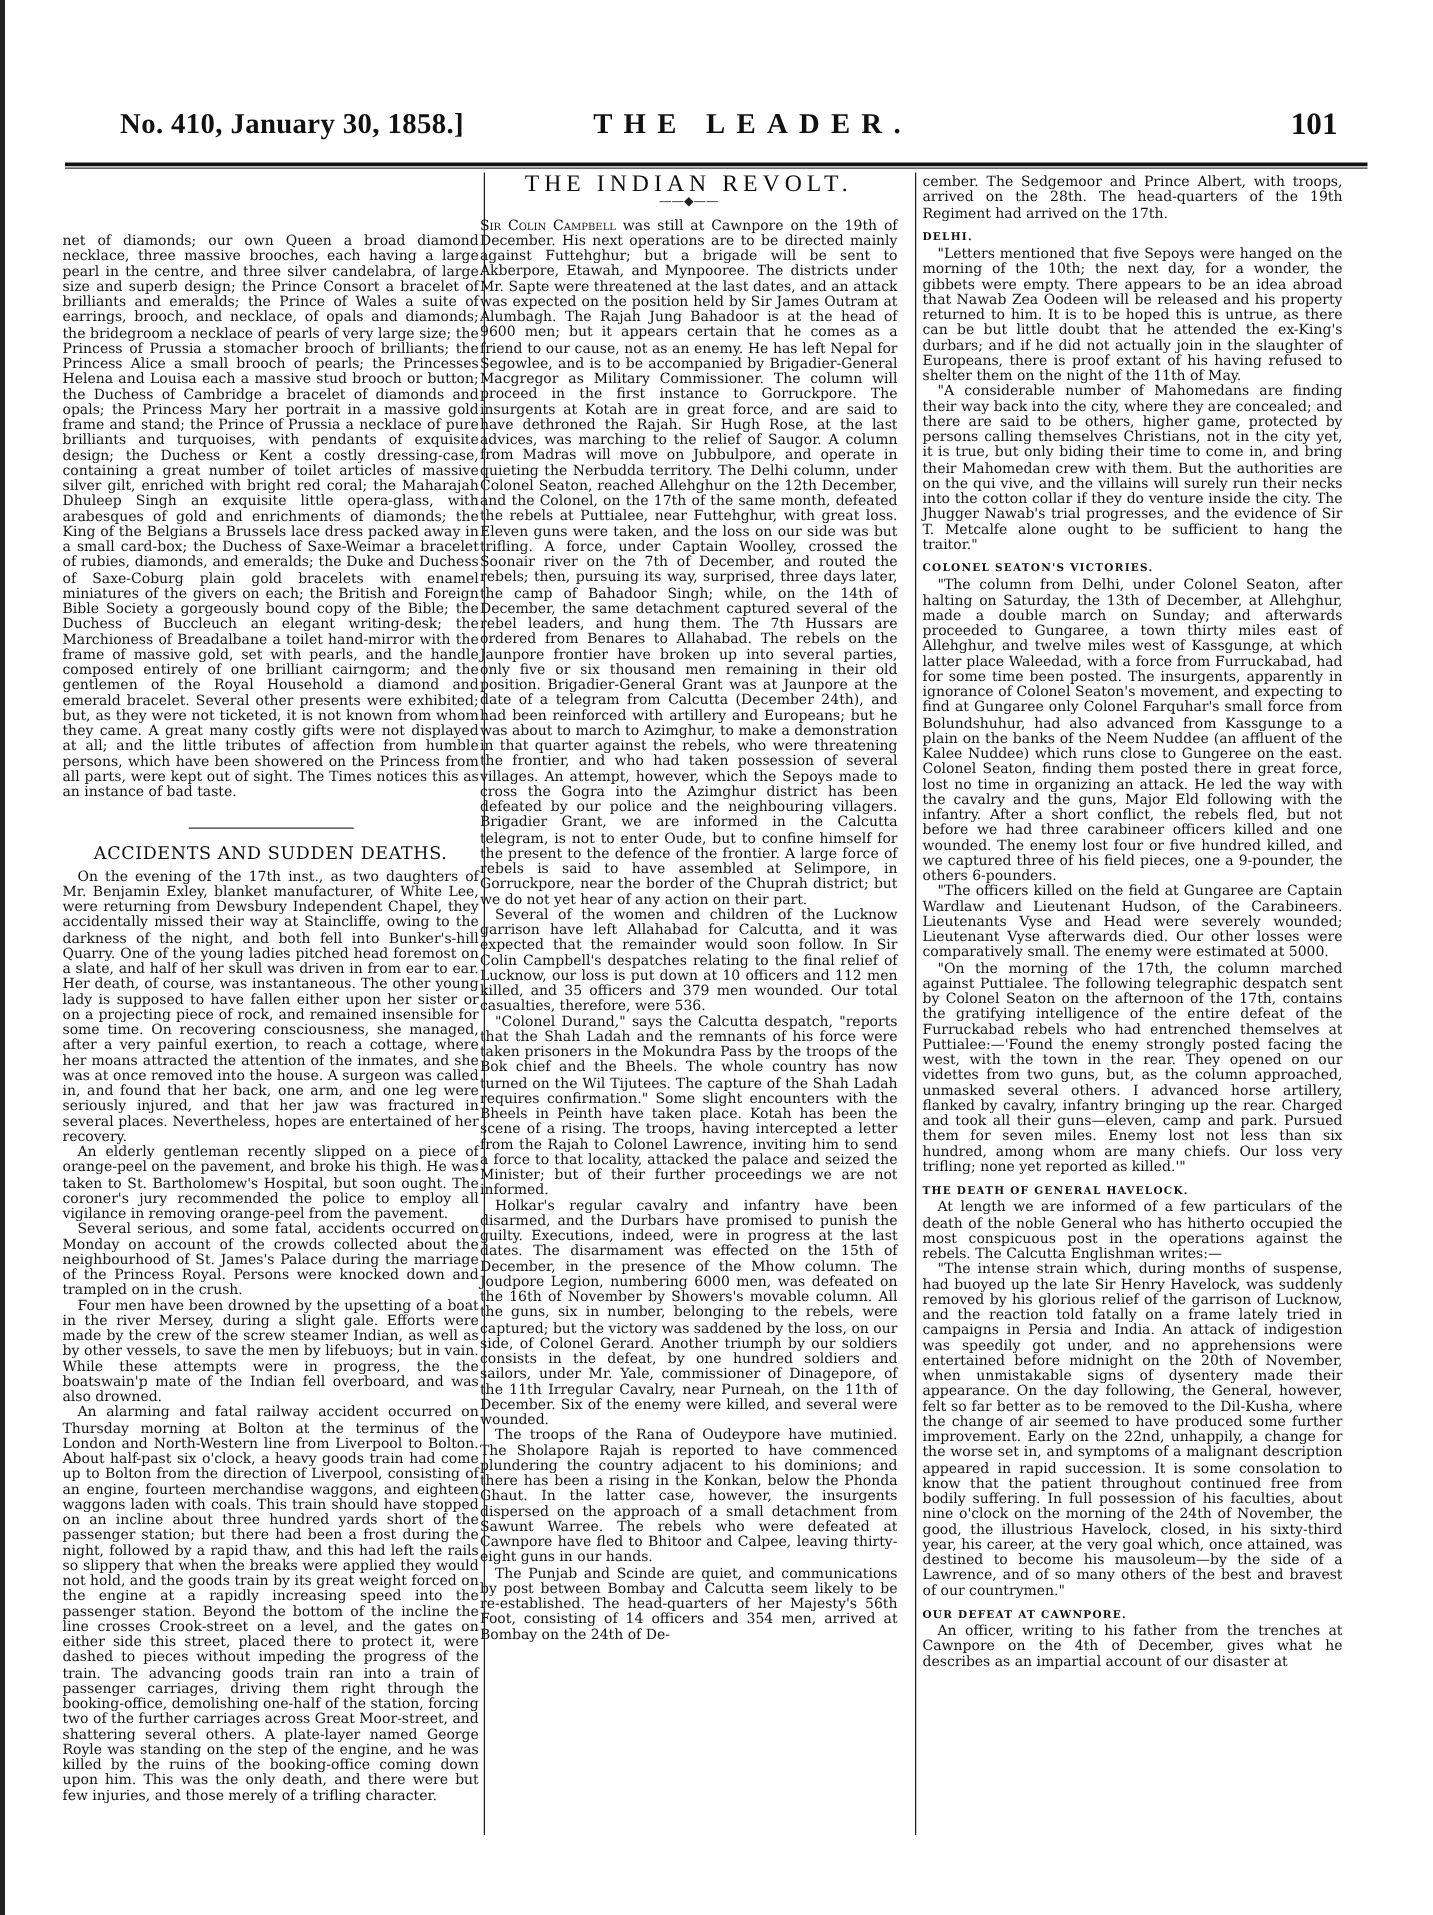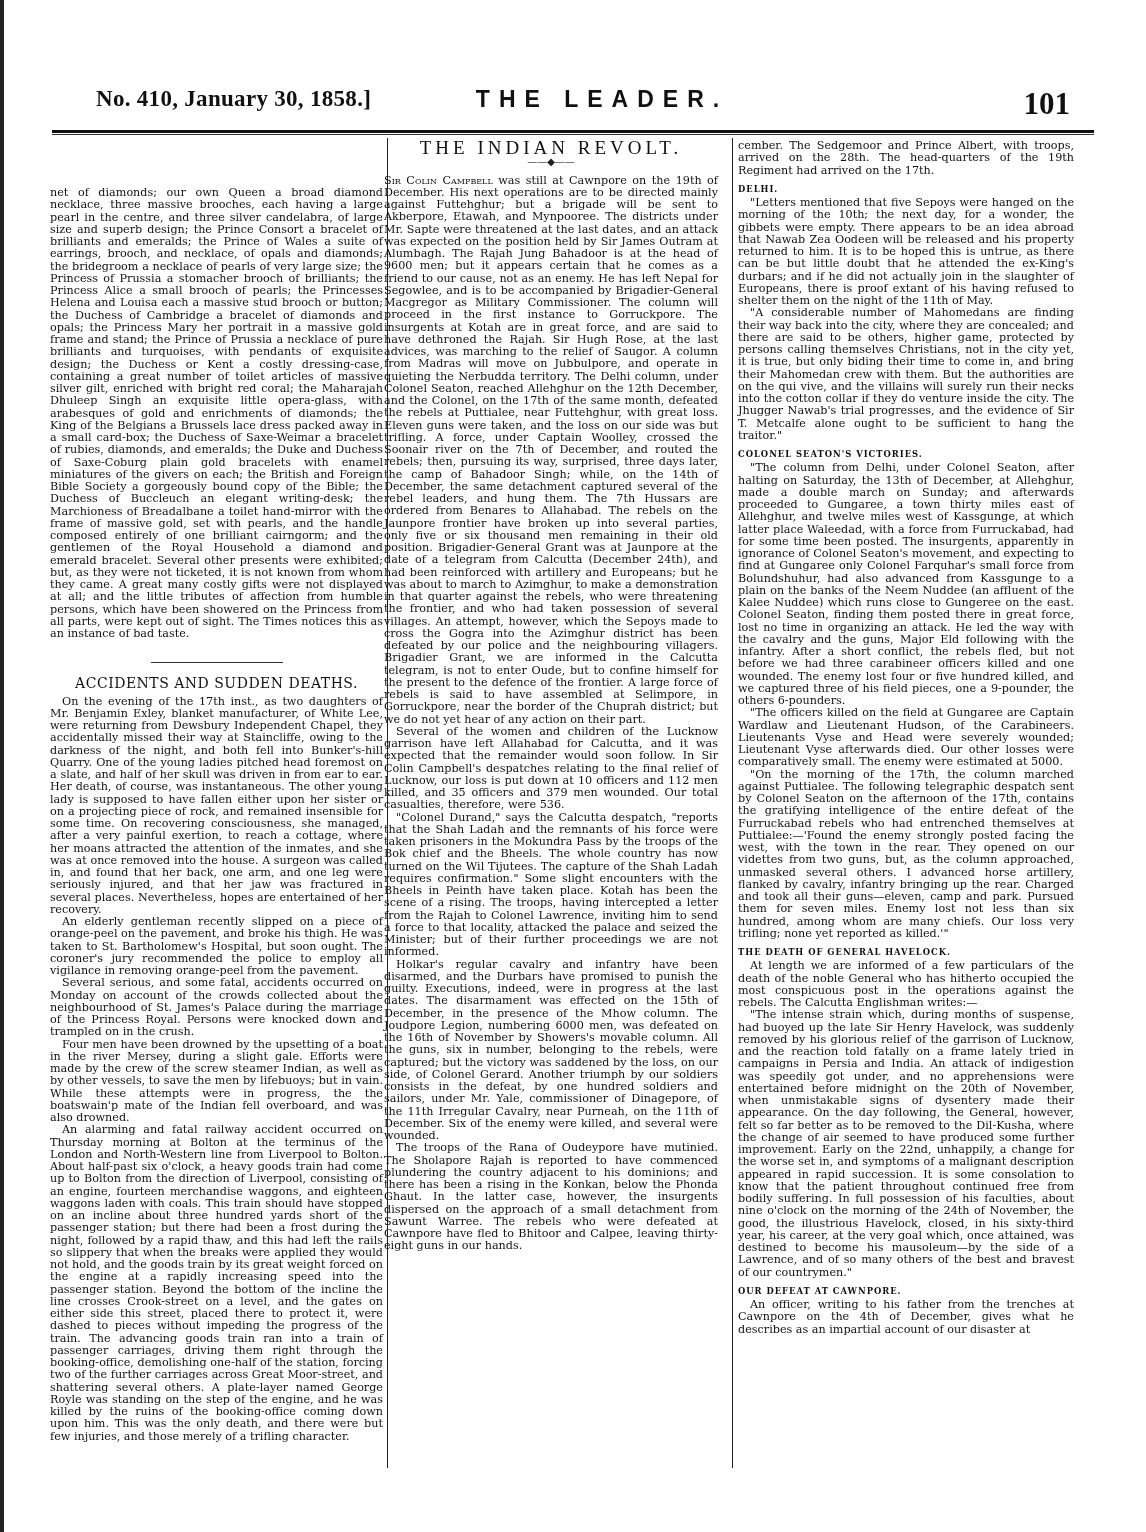--- a/index.html
+++ b/index.html
@@ -1,22 +1,22 @@
 <!DOCTYPE html>
 <html><head>
 <meta charset="utf-8">
 <style>
   html, body { margin: 0; padding: 0; background: #ffffff; }
   body { width: 1146px; height: 1532px; position: relative; overflow: hidden;
          font-family: "DejaVu Serif", "Liberation Serif", serif; color: #111; }
   .left-edge { position: absolute; left: 0; top: 0; width: 4px; height: 1532px; background: #222; }
   .masthead { position: absolute; left: 72px; top: 86px; width: 1038px; height: 30px; }
   .mh-left { position: absolute; left: 0; top: 0; font-family: "Liberation Serif", serif; font-weight: bold; font-size: 23px; letter-spacing: 0.3px; margin-left: 24px; }
-  .mh-center { position: absolute; left: 350px; top: 0; width: 360px; text-align: center; font-family: Liberation Sans, sans-serif; font-weight: bold; font-size: 23px; letter-spacing: 9px; }
-  .mh-right { position: absolute; right: 40px; top: 0; font-family: "Liberation Serif", serif; font-weight: bold; font-size: 31px; }
+  .mh-center { position: absolute; left: 350px; top: 0; width: 360px; text-align: center; font-family: Liberation Serif, serif; font-weight: bold; font-size: 23px; letter-spacing: 9px; }
+  .mh-right { position: absolute; right: 40px; top: 0; font-family: "Liberation Serif", serif; font-weight: bold; font-size: 25px; }
   .rule-thick { position: absolute; left: 52px; top: 130px; width: 1042px; height: 3px; background: #111; }
   .rule-thin { position: absolute; left: 52px; top: 134px; width: 1042px; height: 1px; background: #333; }
   .col { position: absolute; top: 140px; font-size: 11.2px; line-height: 12.25px; text-align: justify; }
   .col1 { left: 50px; width: 333px; margin-top: 47px; }
   .col2 { left: 384px; width: 334px; }
   .col3 { left: 738px; width: 336px; }
   .vline { position: absolute; width: 1px; background: #222; }
   .v1 { left: 387px; top: 138px; height: 1330px; }
   .v2 { left: 732px; top: 138px; height: 1330px; }
   p { margin: 0; text-indent: 12px; }
@@ -56,20 +56,21 @@
 </div>
 
 <div class="col col2">
   <div class="headline">THE INDIAN REVOLT.</div>
   <div class="ornament">——◆——</div>
   <p class="noindent"><span class="smallcaps">Sir Colin Campbell</span><span> was still at Cawnpore on the 19th of December. His next operations are to be directed mainly against Futtehghur; but a brigade will be sent to Akberpore, Etawah, and Mynpooree. The districts under Mr. Sapte were threatened at the last dates, and an attack was expected on the position held by Sir James Outram at Alumbagh. The Rajah Jung Bahadoor is at the head of 9600 men; but it appears certain that he comes as a friend to our cause, not as an enemy. He has left Nepal for Segowlee, and is to be accompanied by Brigadier-General Macgregor as Military Commissioner. The column will proceed in the first instance to Gorruckpore. The insurgents at Kotah are in great force, and are said to have dethroned the Rajah. Sir Hugh Rose, at the last advices, was marching to the relief of Saugor. A column from Madras will move on Jubbulpore, and operate in quieting the Nerbudda territory. The Delhi column, under Colonel Seaton, reached Allehghur on the 12th December, and the Colonel, on the 17th of the same month, defeated the rebels at Puttialee, near Futtehghur, with great loss. Eleven guns were taken, and the loss on our side was but trifling. A force, under Captain Woolley, crossed the Soonair river on the 7th of December, and routed the rebels; then, pursuing its way, surprised, three days later, the camp of Bahadoor Singh; while, on the 14th of December, the same detachment captured several of the rebel leaders, and hung them. The 7th Hussars are ordered from Benares to Allahabad. The rebels on the Jaunpore frontier have broken up into several parties, only five or six thousand men remaining in their old position. Brigadier-General Grant was at Jaunpore at the date of a telegram from Calcutta (December 24th), and had been reinforced with artillery and Europeans; but he was about to march to Azimghur, to make a demonstration in that quarter against the rebels, who were threatening the frontier, and who had taken possession of several villages. An attempt, however, which the Sepoys made to cross the Gogra into the Azimghur district has been defeated by our police and the neighbouring villagers. Brigadier Grant, we are informed in the Calcutta telegram, is not to enter Oude, but to confine himself for the present to the defence of the frontier. A large force of rebels is said to have assembled at Selimpore, in Gorruckpore, near the border of the Chuprah district; but we do not yet hear of any action on their part.</span></p>
   <p>Several of the women and children of the Lucknow garrison have left Allahabad for Calcutta, and it was expected that the remainder would soon follow. In Sir Colin Campbell's despatches relating to the final relief of Lucknow, our loss is put down at 10 officers and 112 men killed, and 35 officers and 379 men wounded. Our total casualties, therefore, were 536.</p>
   <p>"Colonel Durand," says the Calcutta despatch, "reports that the Shah Ladah and the remnants of his force were taken prisoners in the Mokundra Pass by the troops of the Bok chief and the Bheels. The whole country has now turned on the Wil Tijutees. The capture of the Shah Ladah requires confirmation." Some slight encounters with the Bheels in Peinth have taken place. Kotah has been the scene of a rising. The troops, having intercepted a letter from the Rajah to Colonel Lawrence, inviting him to send a force to that locality, attacked the palace and seized the Minister; but of their further proceedings we are not informed.</p>
   <p>Holkar's regular cavalry and infantry have been disarmed, and the Durbars have promised to punish the guilty. Executions, indeed, were in progress at the last dates. The disarmament was effected on the 15th of December, in the presence of the Mhow column. The Joudpore Legion, numbering 6000 men, was defeated on the 16th of November by Showers's movable column. All the guns, six in number, belonging to the rebels, were captured; but the victory was saddened by the loss, on our side, of Colonel Gerard. Another triumph by our soldiers consists in the defeat, by one hundred soldiers and sailors, under Mr. Yale, commissioner of Dinagepore, of the 11th Irregular Cavalry, near Purneah, on the 11th of December. Six of the enemy were killed, and several were wounded.</p>
   <p>The troops of the Rana of Oudeypore have mutinied. The Sholapore Rajah is reported to have commenced plundering the country adjacent to his dominions; and there has been a rising in the Konkan, below the Phonda Ghaut. In the latter case, however, the insurgents dispersed on the approach of a small detachment from Sawunt Warree. The rebels who were defeated at Cawnpore have fled to Bhitoor and Calpee, leaving thirty-eight guns in our hands.</p>
+  <p>The Punjab and Scinde are quiet, and communications by post between Bombay and Calcutta seem likely to be re-established. The head-quarters of her Majesty's 56th Foot, consisting of 14 officers and 354 men, arrived at Bombay on the 24th of De-</p>
 </div>
 
 <div class="col col3">
   <p class="noindent">cember. The Sedgemoor and Prince Albert, with troops, arrived on the 28th. The head-quarters of the 19th Regiment had arrived on the 17th.</p>
 
   <div class="subhead">DELHI.</div>
   <p>"Letters mentioned that five Sepoys were hanged on the morning of the 10th; the next day, for a wonder, the gibbets were empty. There appears to be an idea abroad that Nawab Zea Oodeen will be released and his property returned to him. It is to be hoped this is untrue, as there can be but little doubt that he attended the ex-King's durbars; and if he did not actually join in the slaughter of Europeans, there is proof extant of his having refused to shelter them on the night of the 11th of May.</p>
   <p>"A considerable number of Mahomedans are finding their way back into the city, where they are concealed; and there are said to be others, higher game, protected by persons calling themselves Christians, not in the city yet, it is true, but only biding their time to come in, and bring their Mahomedan crew with them. But the authorities are on the qui vive, and the villains will surely run their necks into the cotton collar if they do venture inside the city. The Jhugger Nawab's trial progresses, and the evidence of Sir T. Metcalfe alone ought to be sufficient to hang the traitor."</p>
 
   <div class="subhead">COLONEL SEATON'S VICTORIES.</div>

